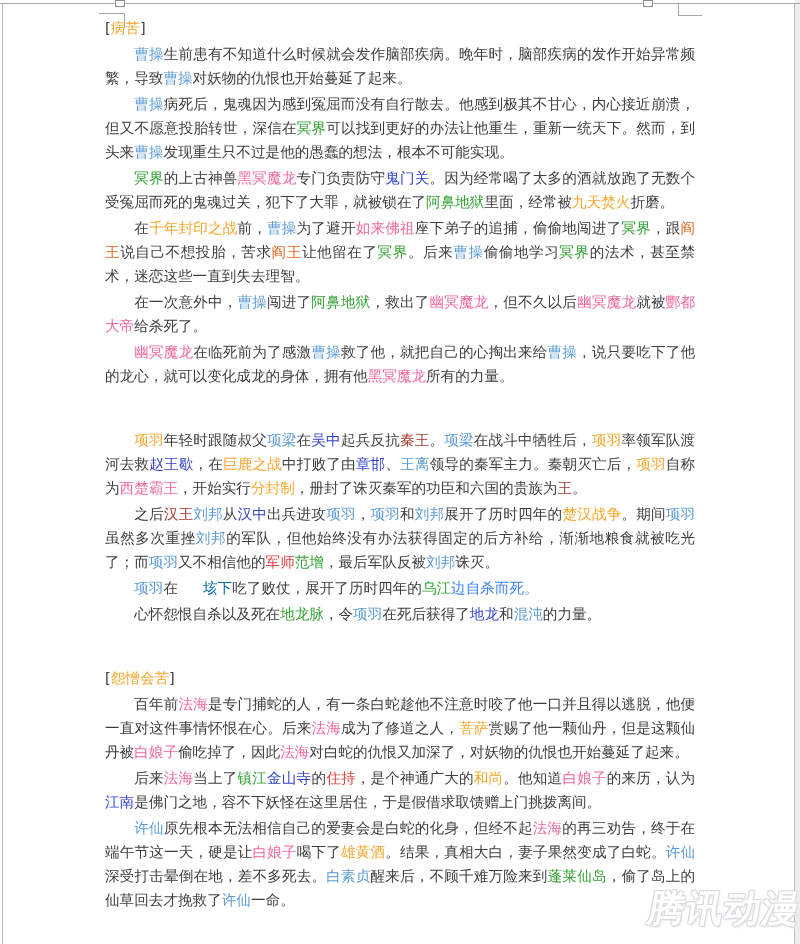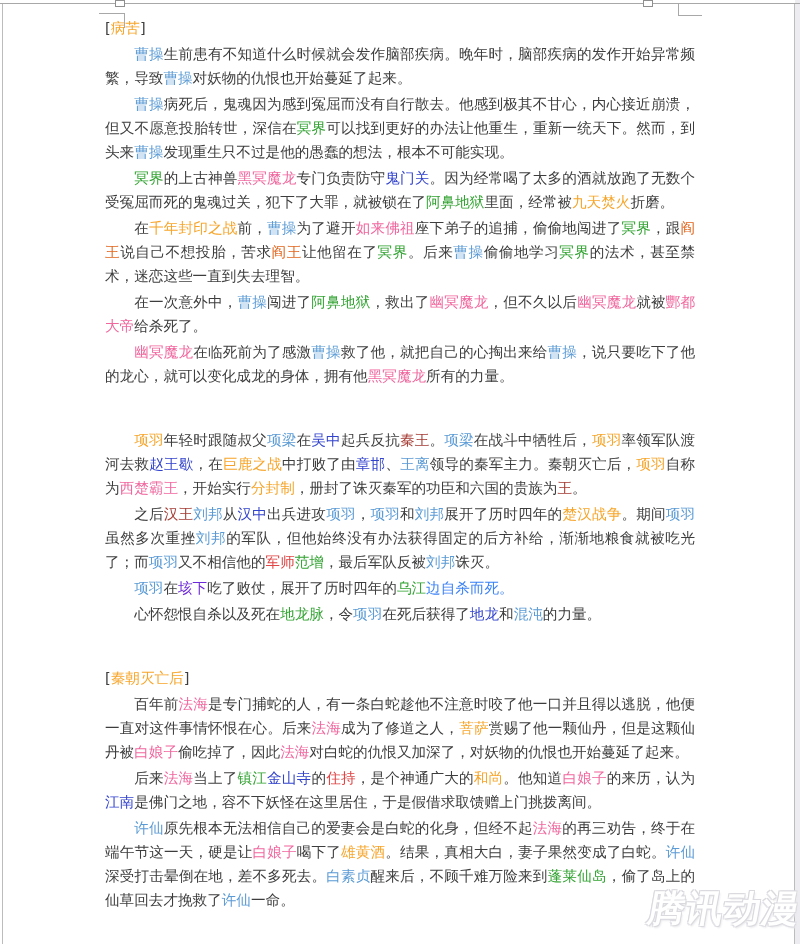--- a/index.html
+++ b/index.html
@@ -59,24 +59,24 @@
       <p class="para"><span style="color: rgb(91, 155, 213);">曹操</span><span style="color: rgb(61, 61, 61);">生前患有不知道什么时候就会发作脑部疾病。晚年时，脑部疾病的发作开始异常频繁，导致</span><span style="color: rgb(91, 155, 213);">曹操</span><span style="color: rgb(61, 61, 61);">对妖物的仇恨也开始蔓延了起来。</span></p>
       <p class="para"><span style="color: rgb(91, 155, 213);">曹操</span><span style="color: rgb(61, 61, 61);">病死后，鬼魂因为感到冤屈而没有自行散去。他感到极其不甘心，内心接近崩溃，但又不愿意投胎转世，深信在</span><span style="color: rgb(51, 163, 51);">冥界</span><span style="color: rgb(61, 61, 61);">可以找到更好的办法让他重生，重新一统天下。然而，到头来</span><span style="color: rgb(91, 155, 213);">曹操</span><span style="color: rgb(61, 61, 61);">发现重生只不过是他的愚蠢的想法，根本不可能实现。</span></p>
       <p class="para"><span style="color: rgb(51, 163, 51);">冥界</span><span style="color: rgb(61, 61, 61);">的上古神兽</span><span style="color: rgb(240, 103, 158);">黑冥魔龙</span><span style="color: rgb(61, 61, 61);">专门负责防守</span><span style="color: rgb(51, 68, 204);">鬼门关</span><span style="color: rgb(61, 61, 61);">。因为经常喝了太多的酒就放跑了无数个受冤屈而死的鬼魂过关，犯下了大罪，就被锁在了</span><span style="color: rgb(51, 163, 51);">阿鼻地狱</span><span style="color: rgb(61, 61, 61);">里面，经常被</span><span style="color: rgb(247, 165, 42);">九天焚火</span><span style="color: rgb(61, 61, 61);">折磨。</span></p>
       <p class="para"><span style="color: rgb(61, 61, 61);">在</span><span style="color: rgb(247, 165, 42);">千年封印之战</span><span style="color: rgb(61, 61, 61);">前，</span><span style="color: rgb(91, 155, 213);">曹操</span><span style="color: rgb(61, 61, 61);">为了避开</span><span style="color: rgb(240, 103, 158);">如来佛祖</span><span style="color: rgb(61, 61, 61);">座下弟子的追捕，偷偷地闯进了</span><span style="color: rgb(51, 163, 51);">冥界</span><span style="color: rgb(61, 61, 61);">，跟</span><span style="color: rgb(226, 102, 31);">阎王</span><span style="color: rgb(61, 61, 61);">说自己不想投胎，苦求</span><span style="color: rgb(226, 102, 31);">阎王</span><span style="color: rgb(61, 61, 61);">让他留在了</span><span style="color: rgb(51, 163, 51);">冥界</span><span style="color: rgb(61, 61, 61);">。后来</span><span style="color: rgb(91, 155, 213);">曹操</span><span style="color: rgb(61, 61, 61);">偷偷地学习</span><span style="color: rgb(51, 163, 51);">冥界</span><span style="color: rgb(61, 61, 61);">的法术，甚至禁术，迷恋这些一直到失去理智。</span></p>
       <p class="para"><span style="color: rgb(61, 61, 61);">在一次意外中，</span><span style="color: rgb(91, 155, 213);">曹操</span><span style="color: rgb(61, 61, 61);">闯进了</span><span style="color: rgb(51, 163, 51);">阿鼻地狱</span><span style="color: rgb(61, 61, 61);">，救出了</span><span style="color: rgb(240, 103, 158);">幽冥魔龙</span><span style="color: rgb(61, 61, 61);">，但不久以后</span><span style="color: rgb(240, 103, 158);">幽冥魔龙</span><span style="color: rgb(61, 61, 61);">就被</span><span style="color: rgb(240, 103, 158);">酆都大帝</span><span style="color: rgb(61, 61, 61);">给杀死了。</span></p>
       <p class="para"><span style="color: rgb(240, 103, 158);">幽冥魔龙</span><span style="color: rgb(61, 61, 61);">在临死前为了感激</span><span style="color: rgb(91, 155, 213);">曹操</span><span style="color: rgb(61, 61, 61);">救了他，就把自己的心掏出来给</span><span style="color: rgb(91, 155, 213);">曹操</span><span style="color: rgb(61, 61, 61);">，说只要吃下了他的龙心，就可以变化成龙的身体，拥有他</span><span style="color: rgb(240, 103, 158);">黑冥魔龙</span><span style="color: rgb(61, 61, 61);">所有的力量。</span></p>
     </section>
     <section class="section">
       <p class="para"><span style="color: rgb(247, 165, 42);">项羽</span><span style="color: rgb(61, 61, 61);">年轻时跟随叔父</span><span style="color: rgb(91, 155, 213);">项梁</span><span style="color: rgb(61, 61, 61);">在</span><span style="color: rgb(51, 68, 204);">吴中</span><span style="color: rgb(61, 61, 61);">起兵反抗</span><span style="color: rgb(164, 58, 50);">秦王</span><span style="color: rgb(61, 61, 61);">。</span><span style="color: rgb(91, 155, 213);">项梁</span><span style="color: rgb(61, 61, 61);">在战斗中牺牲后，</span><span style="color: rgb(247, 165, 42);">项羽</span><span style="color: rgb(61, 61, 61);">率领军队渡河去救</span><span style="color: rgb(51, 68, 204);">赵王歇</span><span style="color: rgb(61, 61, 61);">，在</span><span style="color: rgb(247, 165, 42);">巨鹿之战</span><span style="color: rgb(61, 61, 61);">中打败了由</span><span style="color: rgb(51, 68, 204);">章邯</span><span style="color: rgb(61, 61, 61);">、</span><span style="color: rgb(91, 155, 213);">王离</span><span style="color: rgb(61, 61, 61);">领导的秦军主力。秦朝灭亡后，</span><span style="color: rgb(247, 165, 42);">项羽</span><span style="color: rgb(61, 61, 61);">自称为</span><span style="color: rgb(240, 103, 158);">西楚霸王</span><span style="color: rgb(61, 61, 61);">，开始实行</span><span style="color: rgb(247, 165, 42);">分封制</span><span style="color: rgb(61, 61, 61);">，册封了诛灭秦军的功臣和六国的贵族为</span><span style="color: rgb(164, 58, 50);">王</span><span style="color: rgb(61, 61, 61);">。</span></p>
       <p class="para"><span style="color: rgb(61, 61, 61);">之后</span><span style="color: rgb(164, 58, 50);">汉王</span><span style="color: rgb(91, 155, 213);">刘邦</span><span style="color: rgb(61, 61, 61);">从</span><span style="color: rgb(51, 68, 204);">汉中</span><span style="color: rgb(61, 61, 61);">出兵进攻</span><span style="color: rgb(91, 155, 213);">项羽</span><span style="color: rgb(61, 61, 61);">，</span><span style="color: rgb(91, 155, 213);">项羽</span><span style="color: rgb(61, 61, 61);">和</span><span style="color: rgb(91, 155, 213);">刘邦</span><span style="color: rgb(61, 61, 61);">展开了历时四年的</span><span style="color: rgb(247, 165, 42);">楚汉战争</span><span style="color: rgb(61, 61, 61);">。期间</span><span style="color: rgb(91, 155, 213);">项羽</span><span style="color: rgb(61, 61, 61);">虽然多次重挫</span><span style="color: rgb(91, 155, 213);">刘邦</span><span style="color: rgb(61, 61, 61);">的军队，但他始终没有办法获得固定的后方补给，渐渐地粮食就被吃光了；而</span><span style="color: rgb(91, 155, 213);">项羽</span><span style="color: rgb(61, 61, 61);">又不相信他的</span><span style="color: rgb(224, 69, 69);">军师</span><span style="color: rgb(51, 163, 51);">范增</span><span style="color: rgb(61, 61, 61);">，最后军队反被</span><span style="color: rgb(91, 155, 213);">刘邦</span><span style="color: rgb(61, 61, 61);">诛灭。</span></p>
-      <p class="para"><span style="color: rgb(91, 155, 213);">项羽</span><span style="color: rgb(61, 61, 61);">在</span><span style="color: #6d28d9;">垓下</span><span style="color: rgb(61, 61, 61);">吃了败仗，展开了历时四年的</span><span style="color: rgb(51, 163, 51);">乌江</span><span style="color: #3b82f6;">边自杀而死。</span></p>
+      <p class="para"><span style="color: rgb(91, 155, 213);">项羽</span><span style="color: rgb(61, 61, 61);">在</span><span style="color: #0369a1; margin-left: 25px;">垓下</span><span style="color: rgb(61, 61, 61);">吃了败仗，展开了历时四年的</span><span style="color: rgb(51, 163, 51);">乌江</span><span style="color: #3b82f6;">边自杀而死。</span></p>
       <p class="para"><span style="color: rgb(61, 61, 61);">心怀怨恨自杀以及死在</span><span style="color: rgb(51, 163, 51);">地龙脉</span><span style="color: rgb(61, 61, 61);">，令</span><span style="color: rgb(91, 155, 213);">项羽</span><span style="color: rgb(61, 61, 61);">在死后获得了</span><span style="color: rgb(51, 68, 204);">地龙</span><span style="color: rgb(61, 61, 61);">和</span><span style="color: rgb(91, 155, 213);">混沌</span><span style="color: rgb(61, 61, 61);">的力量。</span></p>
     </section>
     <section class="section">
-      <div class="section-title"><span style="color: rgb(61, 61, 61);">[</span><span style="color: rgb(247, 165, 42);">秦朝灭亡后</span><span style="color: rgb(61, 61, 61);">]</span></div>
+      <div class="section-title"><span style="color: rgb(61, 61, 61);">[</span><span style="color: rgb(247, 165, 42);">怨憎会苦</span><span style="color: rgb(61, 61, 61);">]</span></div>
       <p class="para"><span style="color: rgb(61, 61, 61);">百年前</span><span style="color: rgb(240, 103, 158);">法海</span><span style="color: rgb(61, 61, 61);">是专门捕蛇的人，有一条白蛇趁他不注意时咬了他一口并且得以逃脱，他便一直对这件事情怀恨在心。后来</span><span style="color: rgb(240, 103, 158);">法海</span><span style="color: rgb(61, 61, 61);">成为了修道之人，</span><span style="color: rgb(247, 165, 42);">菩萨</span><span style="color: rgb(61, 61, 61);">赏赐了他一颗仙丹，但是这颗仙丹被</span><span style="color: rgb(240, 103, 158);">白娘子</span><span style="color: rgb(61, 61, 61);">偷吃掉了，因此</span><span style="color: rgb(240, 103, 158);">法海</span><span style="color: rgb(61, 61, 61);">对白蛇的仇恨又加深了，对妖物的仇恨也开始蔓延了起来。</span></p>
       <p class="para"><span style="color: rgb(61, 61, 61);">后来</span><span style="color: rgb(240, 103, 158);">法海</span><span style="color: rgb(61, 61, 61);">当上了</span><span style="color: rgb(51, 163, 51);">镇江</span><span style="color: rgb(51, 68, 204);">金山寺</span><span style="color: rgb(61, 61, 61);">的</span><span style="color: rgb(224, 69, 69);">住持</span><span style="color: rgb(61, 61, 61);">，是个神通广大的</span><span style="color: rgb(247, 165, 42);">和尚</span><span style="color: rgb(61, 61, 61);">。他知道</span><span style="color: rgb(240, 103, 158);">白娘子</span><span style="color: rgb(61, 61, 61);">的来历，认为</span><span style="color: rgb(51, 68, 204);">江南</span><span style="color: rgb(61, 61, 61);">是佛门之地，容不下妖怪在这里居住，于是假借求取馈赠上门挑拨离间。</span></p>
       <p class="para"><span style="color: rgb(91, 155, 213);">许仙</span><span style="color: rgb(61, 61, 61);">原先根本无法相信自己的爱妻会是白蛇的化身，但经不起</span><span style="color: rgb(240, 103, 158);">法海</span><span style="color: rgb(61, 61, 61);">的再三劝告，终于在端午节这一天，硬是让</span><span style="color: rgb(240, 103, 158);">白娘子</span><span style="color: rgb(61, 61, 61);">喝下了</span><span style="color: rgb(247, 165, 42);">雄黄酒</span><span style="color: rgb(61, 61, 61);">。结果，真相大白，妻子果然变成了白蛇。</span><span style="color: rgb(91, 155, 213);">许仙</span><span style="color: rgb(61, 61, 61);">深受打击晕倒在地，差不多死去。</span><span style="color: rgb(91, 155, 213);">白素贞</span><span style="color: rgb(61, 61, 61);">醒来后，不顾千难万险来到</span><span style="color: rgb(51, 163, 51);">蓬莱仙岛</span><span style="color: rgb(61, 61, 61);">，偷了岛上的仙草回去才挽救了</span><span style="color: rgb(91, 155, 213);">许仙</span><span style="color: rgb(61, 61, 61);">一命。</span></p>
     </section>
   </div>
 
 <div class="watermark">腾讯动漫</div>
 
 </body></html>

